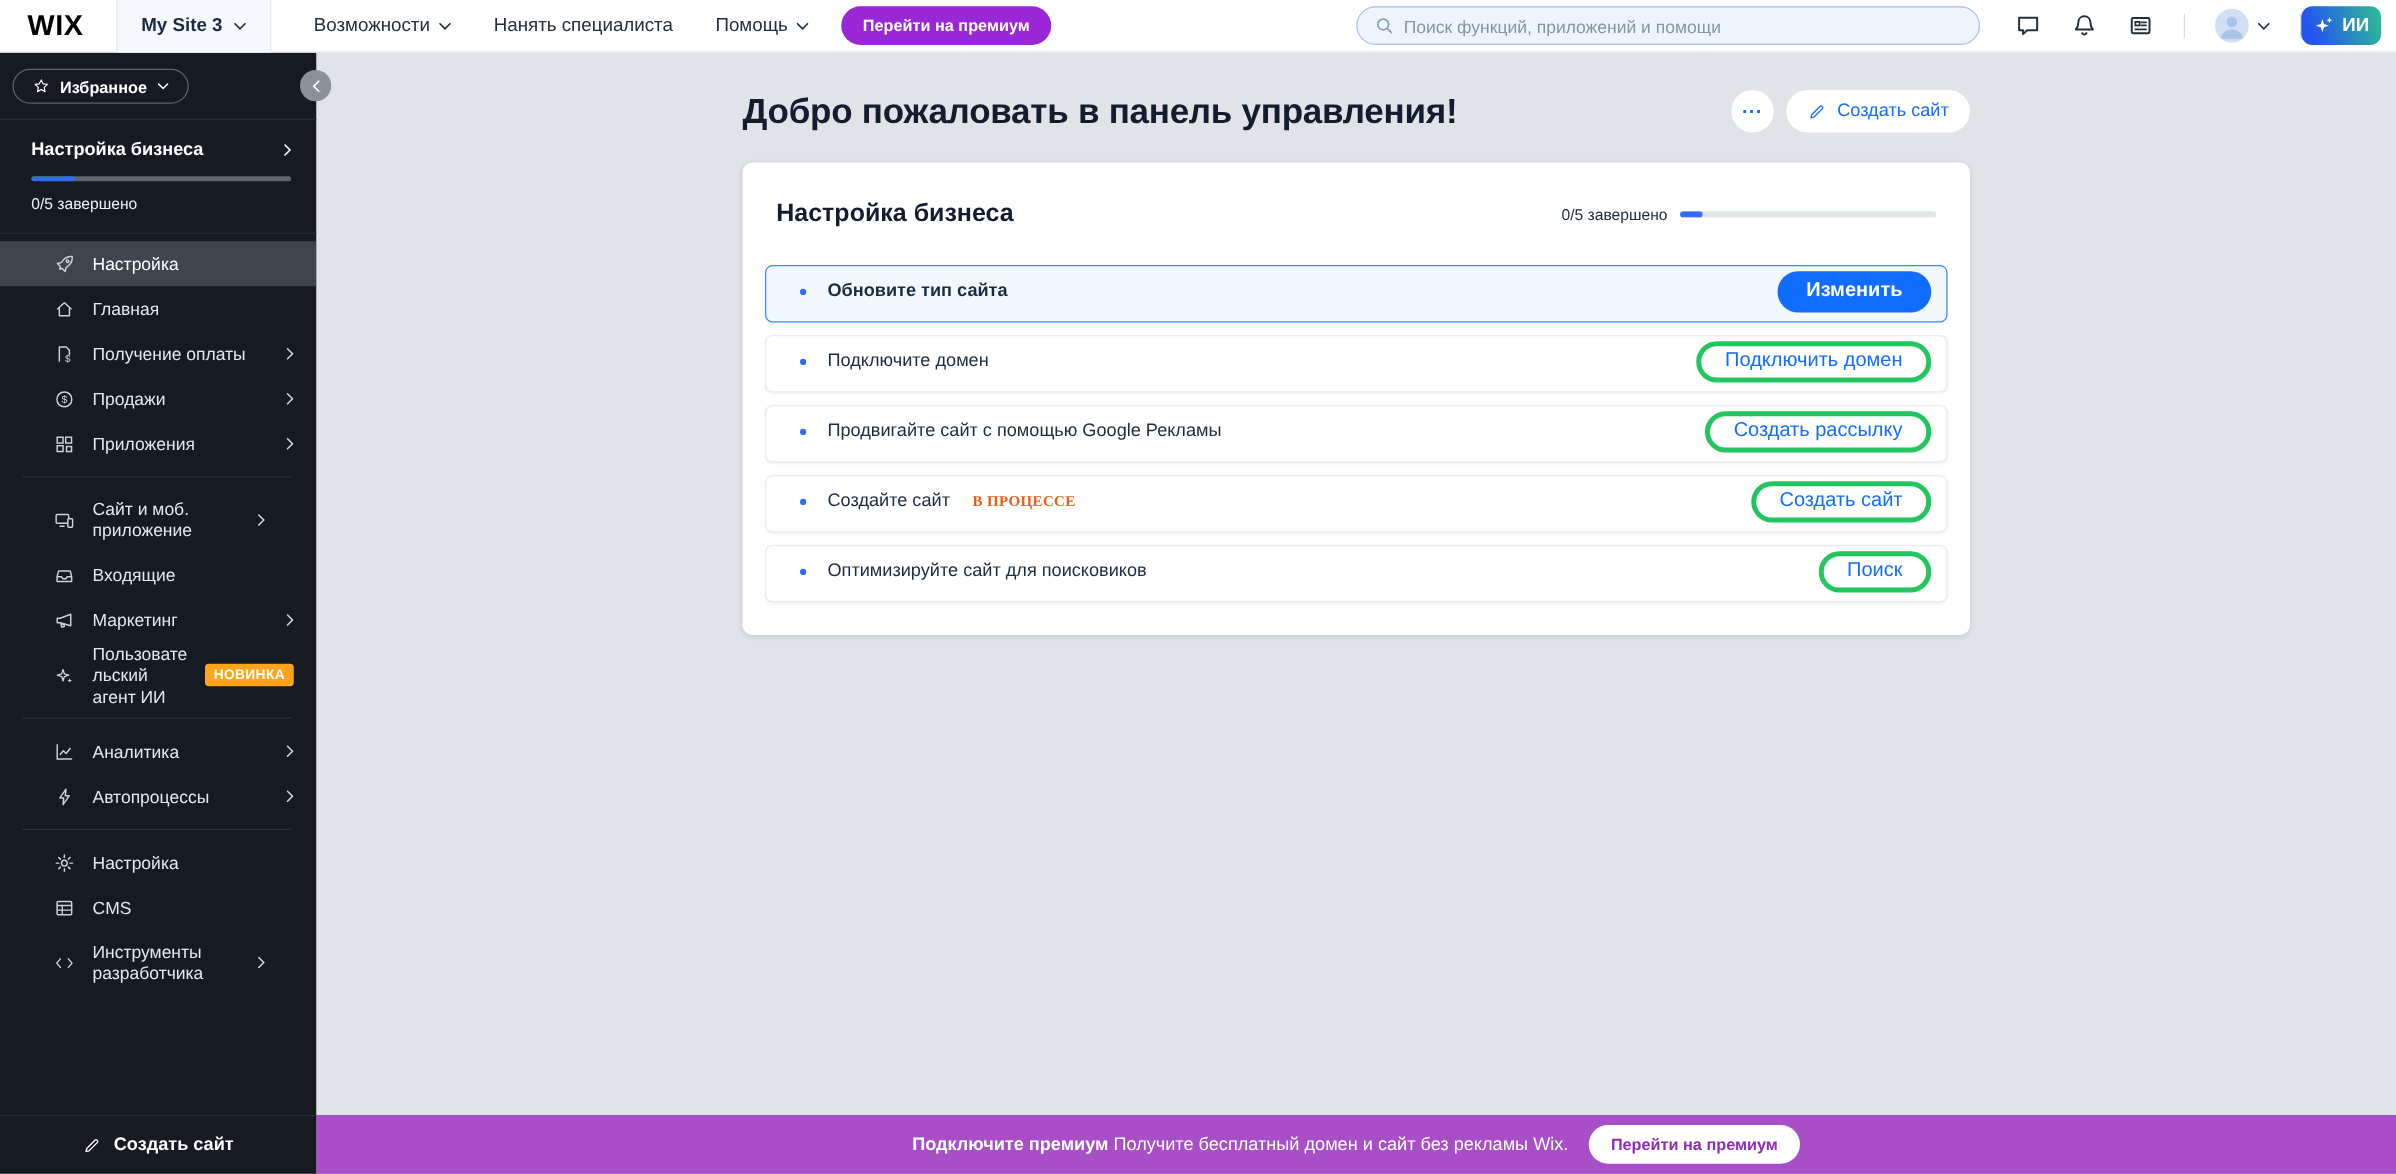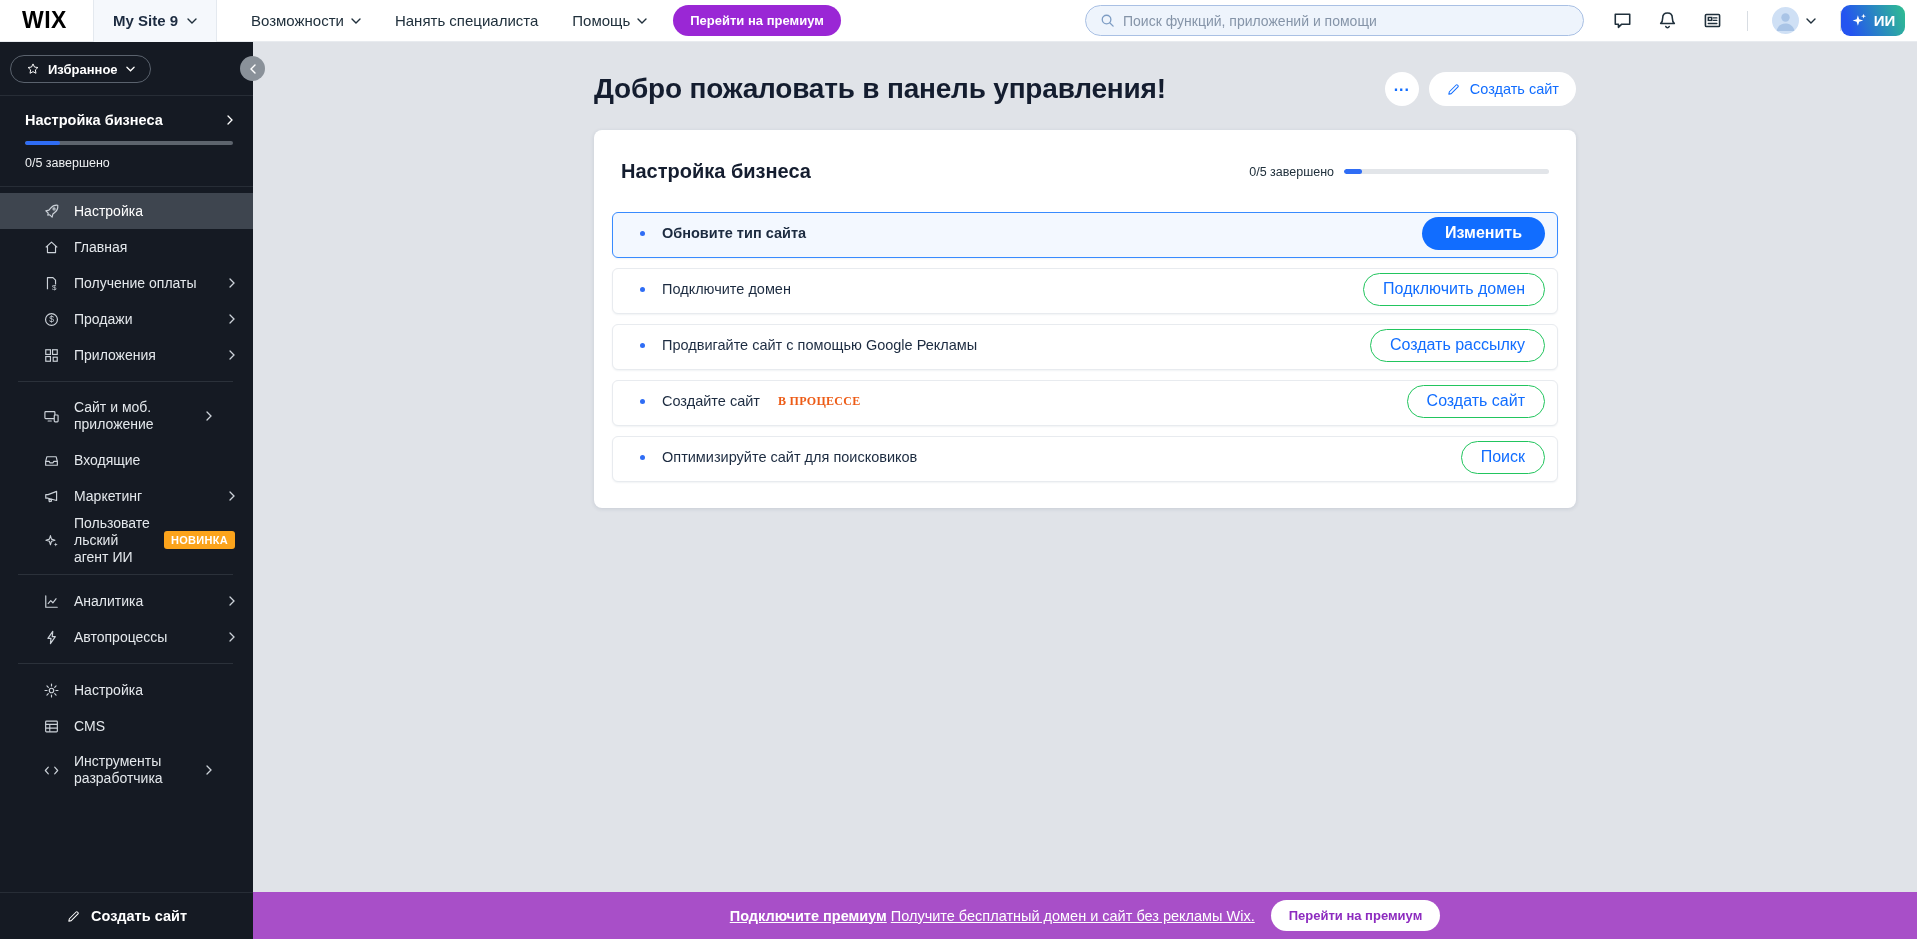--- a/index.html
+++ b/index.html
@@ -87,37 +87,37 @@
   .task-list{margin-top:29px;display:flex;flex-direction:column;gap:10px;}
   .task-row{height:46px;border:1px solid #e8ebef;border-radius:6px;background:#fff;
     box-shadow:0 1px 2px rgba(23,43,77,.06);display:flex;align-items:center;padding:0 12px 4px 27px;cursor:pointer;}
   .task-row.active{background:#f3f8ff;border:1px solid #388bff;}
   .task-row.active .task-label{font-weight:700;}
   .bullet{width:5px;height:5px;border-radius:50%;background:#2f6df5;flex:none;}
   .task-label{margin-left:17px;font-size:14.5px;color:#1c2b40;}
   .task-status{margin-left:18px;font-size:12px;font-weight:700;color:var(--status);letter-spacing:.3px;font-family:Liberation Serif, serif;}
   .task-btn{margin-left:auto;height:33px;border-radius:17px;padding:0 19px;font-size:16px;cursor:pointer;}
   .task-btn.primary{background:var(--accent);border:none;color:#fff;font-weight:700;padding:0 23px;}
-  .task-btn.secondary{background:#fff;border:1px solid #22c55e;color:var(--accent);}
+  .task-btn.secondary{background:#fff;border:4px solid #22c55e;color:var(--accent);}
 
   
   .banner{position:absolute;left:253px;right:0;bottom:0;height:47px;background:var(--banner);
     display:flex;align-items:center;justify-content:center;gap:16px;color:#fff;}
-  .banner-text{font-size:14.5px;text-decoration:underline;}
+  .banner-text{font-size:14.5px;}
   .banner-text b{font-weight:800;margin-right:4px;}
   .banner-btn{background:#fff;color:#8d2bbf;border:none;border-radius:16px;height:31px;
     padding:0 18px;font-size:13px;font-weight:700;cursor:pointer;}
 </style>
 </head>
 <body>
 
 <header class="topbar">
   <div class="logo">WIX</div>
   <div class="site-tab">
-    <span>My Site 9</span>
+    <span>My Site 3</span>
     <span class="ico">
       <svg width="10" height="6" viewBox="0 0 10 6">
           <path d="M1 1l4 4 4-4" fill="none" stroke="#20303c" stroke-width="1.4" stroke-linecap="round"></path>
         </svg>
     </span>
   </div>
   <div class="nav-item">
     <span>Возможности</span>
     <span class="ico">
       <svg width="10" height="6" viewBox="0 0 10 6">

